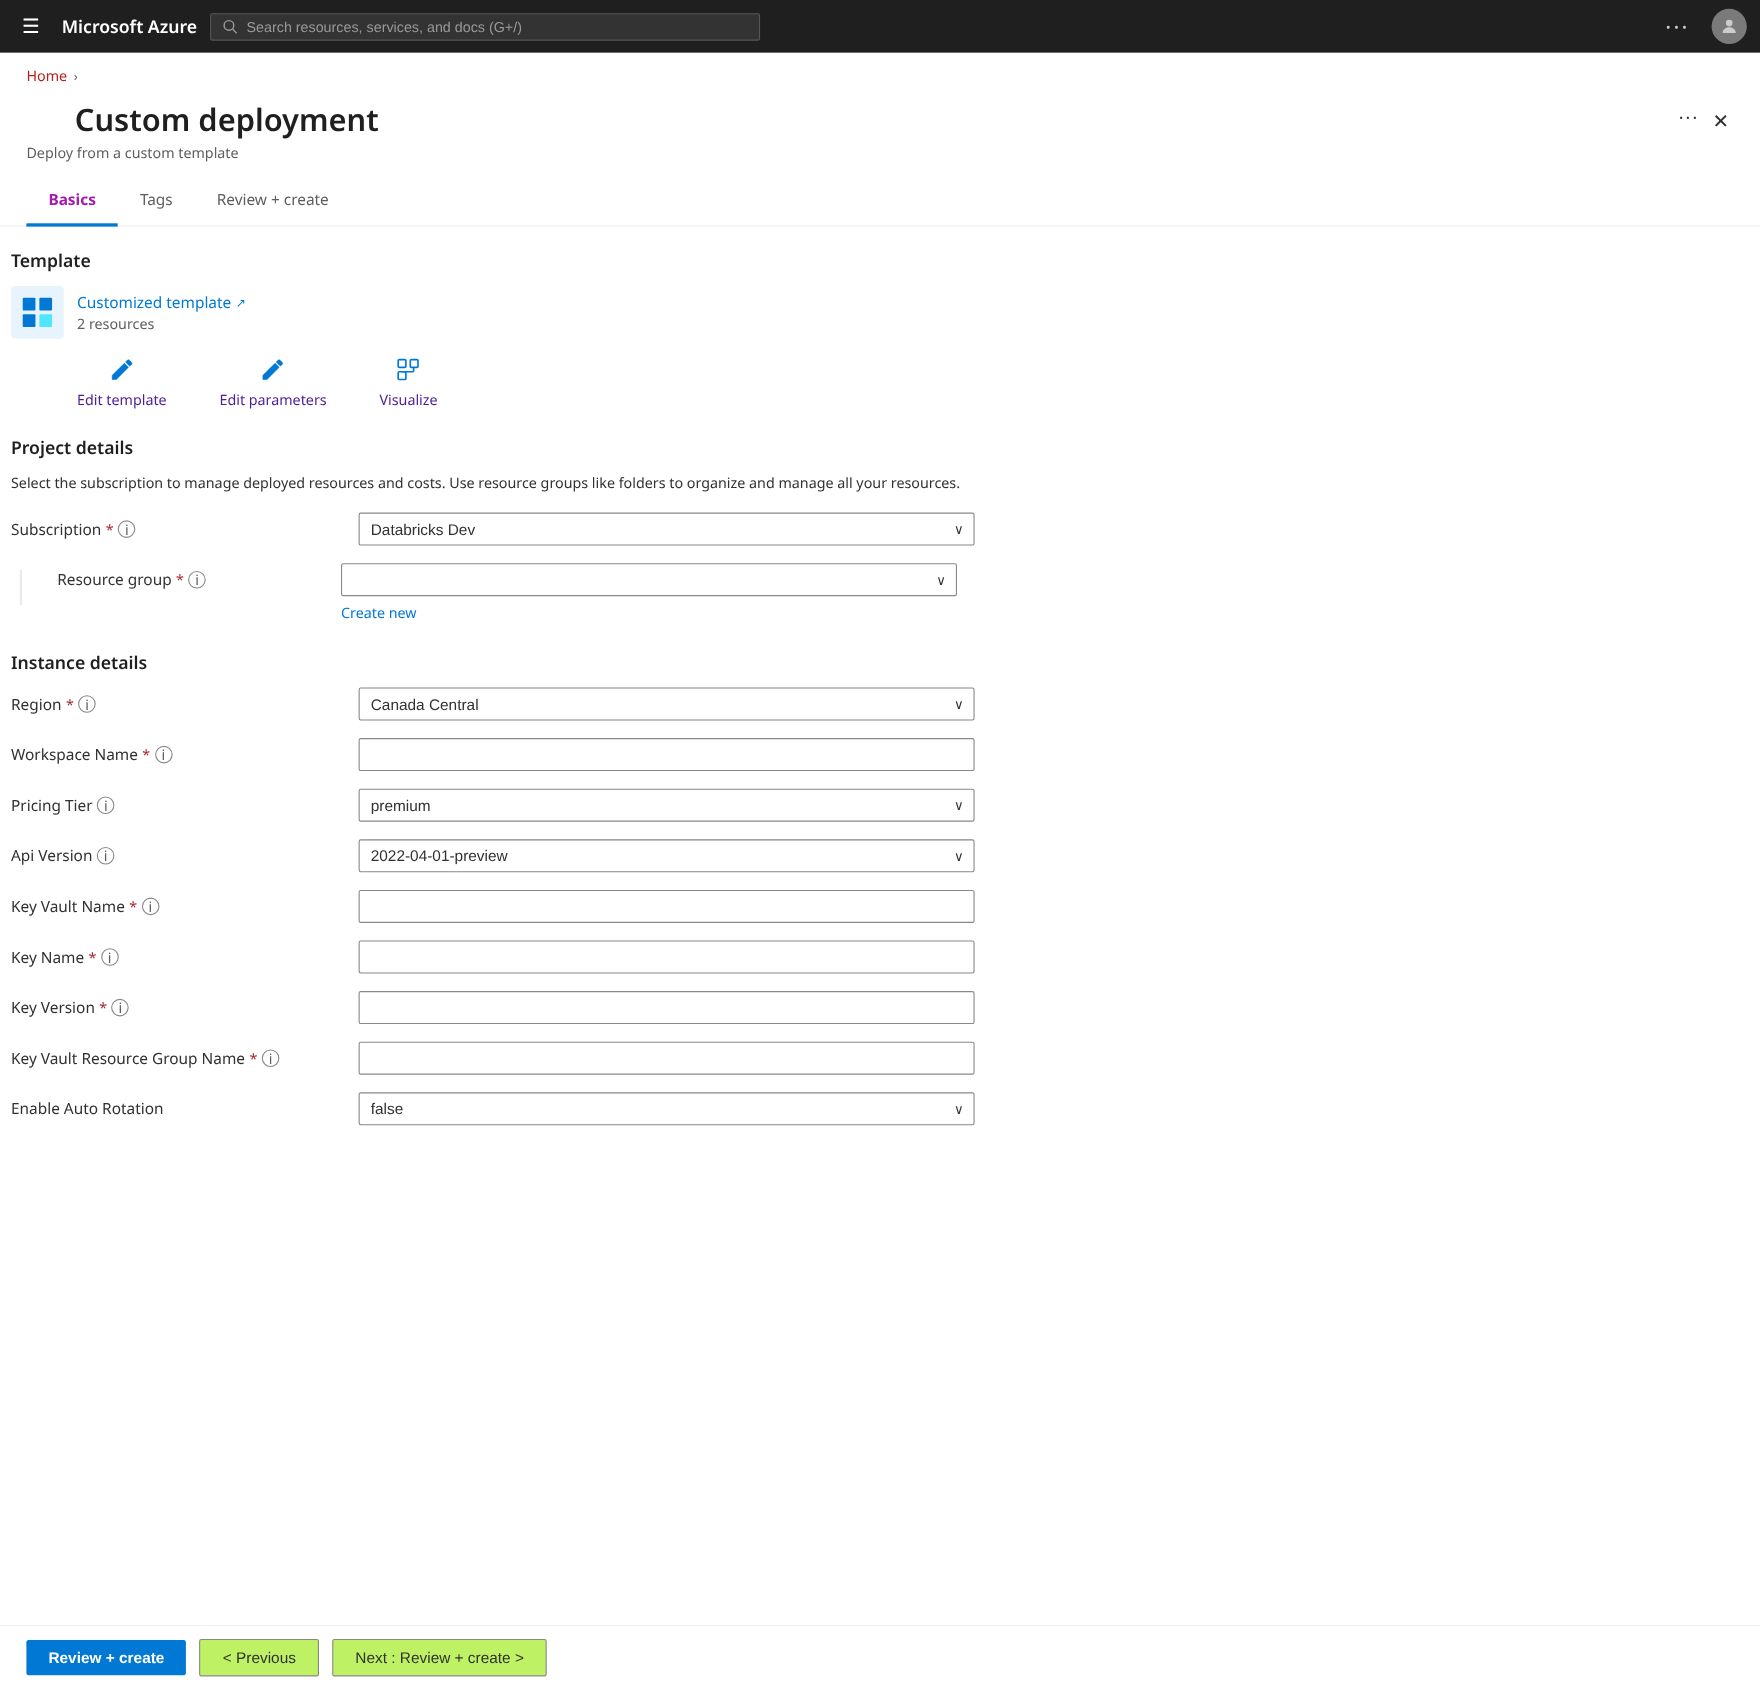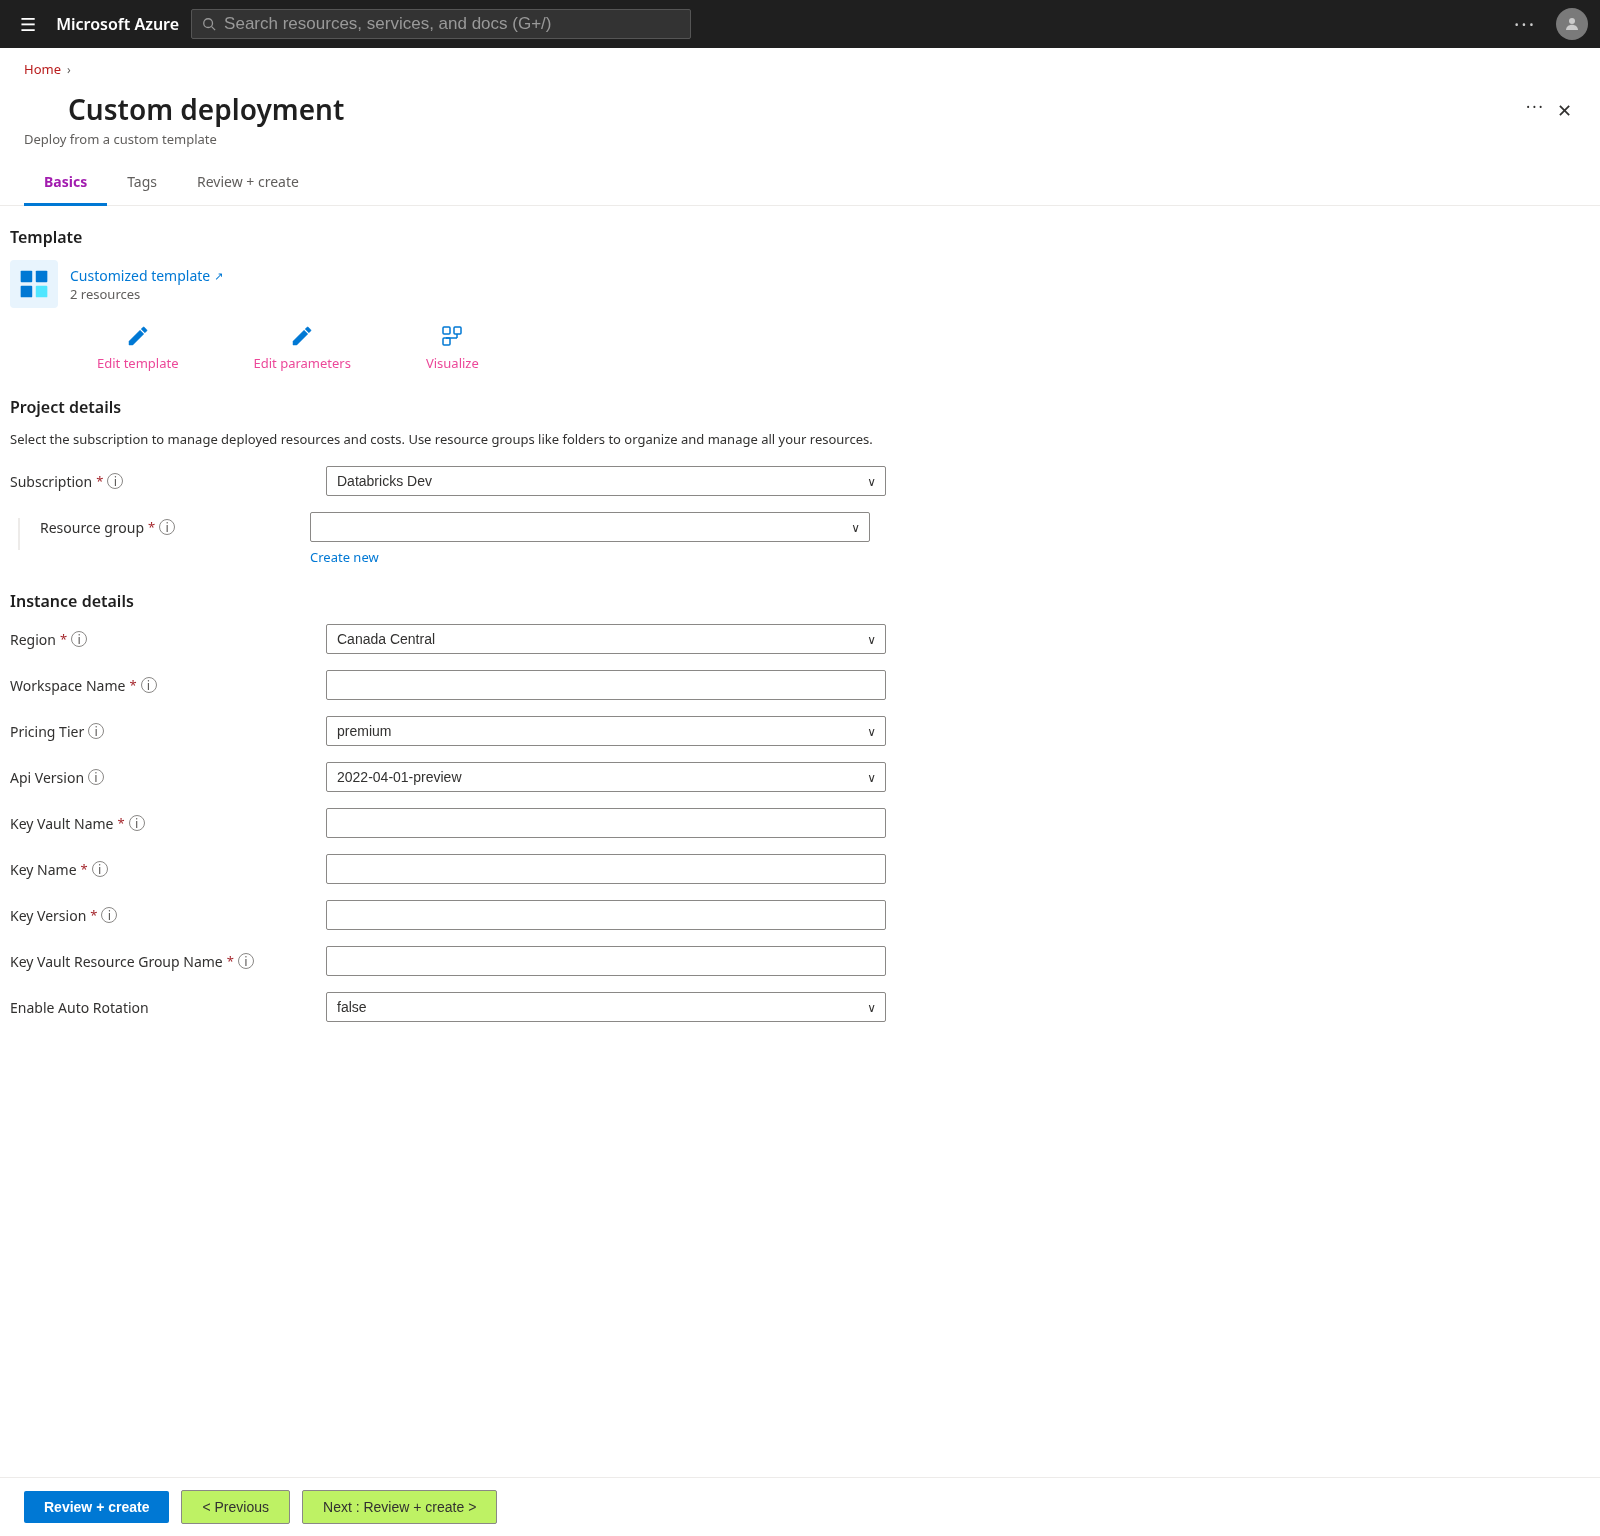--- a/index.html
+++ b/index.html
@@ -29,21 +29,21 @@
       gap: 8px;
       color: #ccc;
       font-size: 13px;
     }
     .nav-search input {
       background: transparent;
       border: none;
       outline: none;
       color: #ccc;
       flex: 1;
-      font-size: 17px;
+      font-size: 13px;
     }
     .nav-search input::placeholder { color: #999; }
     .nav-spacer { flex: 1; }
     .nav-dots { color: #ccc; font-size: 20px; cursor: pointer; padding: 8px; letter-spacing: 2px; }
     .nav-avatar {
       width: 32px; height: 32px;
       border-radius: 50%;
       background: #7a7a7a;
       display: flex; align-items: center; justify-content: center;
       color: #fff; font-size: 14px; cursor: pointer;
@@ -140,25 +140,24 @@
       display: flex;
       gap: 48px;
       margin-left: 60px;
       margin-bottom: 20px;
     }
     .template-action {
       display: flex;
       flex-direction: column;
       align-items: center;
       gap: 6px;
-      color: #ec4899;
+      color: #4c1d95;
       cursor: pointer;
       font-size: 13px;
       text-decoration: none;
-      margin-left: 27px;
     }
     .template-action svg { width: 24px; height: 24px; stroke: #0078d4; fill: none; stroke-width: 1.5; }
 
     
     .form-section {
       margin-bottom: 24px;
     }
     .section-desc {
       font-size: 13px;
       color: #323130;
@@ -398,21 +397,21 @@
         <div class="form-control-col">
           <div class="select-wrapper">
             <select class="form-select">
               <option>Databricks Dev</option>
             </select>
           </div>
         </div>
       </div>
 
       <div style="display:flex; align-items:flex-start; margin-bottom:16px;">
-        <div style="width:300px; flex-shrink:0; display:flex; align-items:flex-start; gap:4px; padding-top:6px;">
+        <div style="width:300px; flex-shrink:0; display:flex; align-items:flex-start; gap:16px; padding-top:6px;">
           <div style="width:2px; background:#edebe9; height:100%; min-height:32px; margin-left:8px; margin-right:8px; align-self:stretch;"></div>
           <div style="display:flex; align-items:center; gap:4px; padding-left:8px; padding-top:0;">
             <span class="form-label-text">Resource group</span>
             <span class="required-star">*</span>
             <span class="info-icon">i</span>
           </div>
         </div>
         <div class="form-control-col">
           <div class="select-wrapper">
             <select class="form-select">

